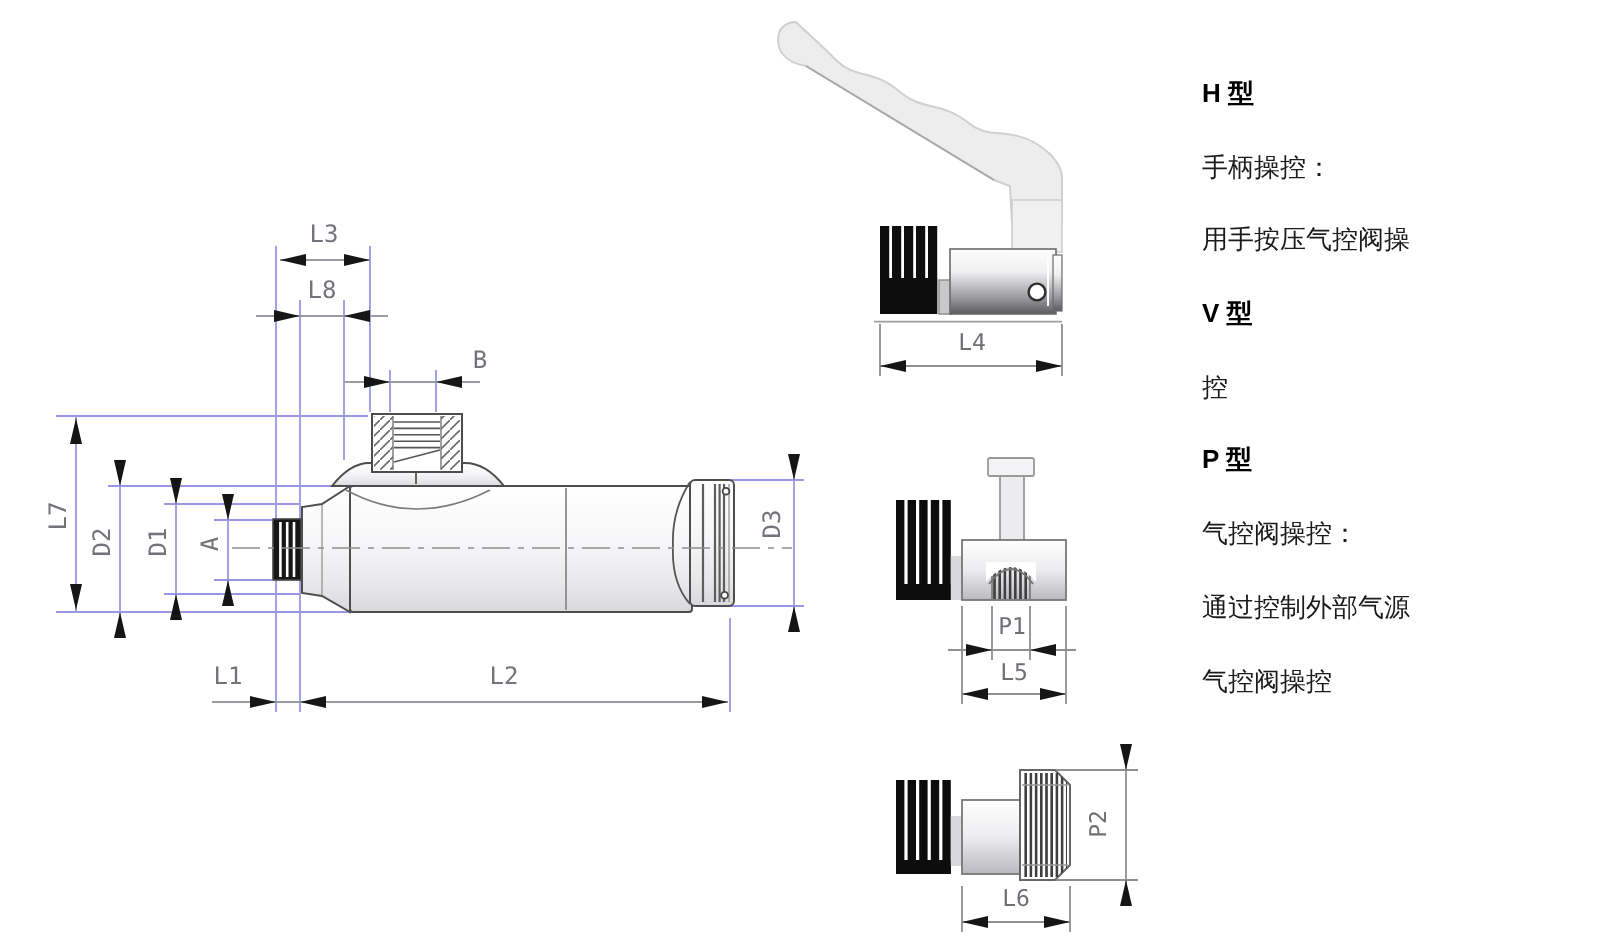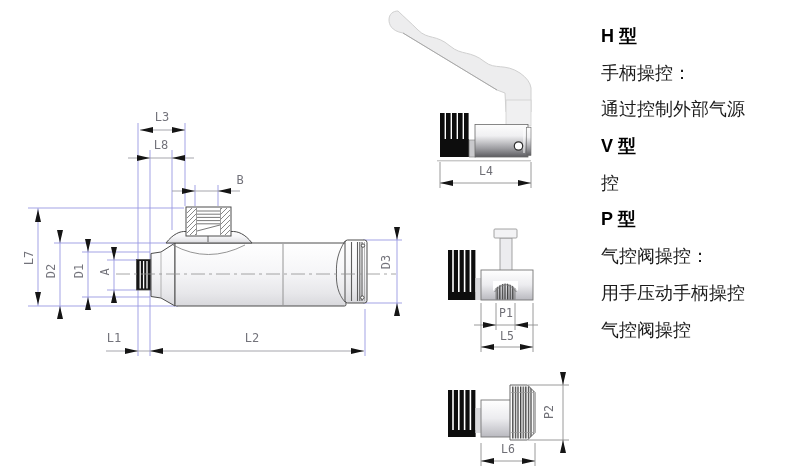--- a/index.html
+++ b/index.html
@@ -10,22 +10,22 @@
   .drawing-svg{position:absolute;left:0;top:0;}
   .dim-label{
     font-family:"DejaVu Sans Mono", monospace;
     font-size:12px; fill:#73737b;
   }
   .dim-label-small{
     font-family:"DejaVu Sans Mono", monospace;
     font-size:11.5px; fill:#6f6f76;
   }
   .panel{
-    position:absolute;left:601px;top:18px;width:196px;
-    color:#1b1b1b;font-size:18px;
+    position:absolute;left:601px;top:29px;width:196px;
+    color:#1b1b1b;font-size:13px;
   }
   .panel .line{height:36.7px;line-height:36.7px;white-space:nowrap;}
   .panel .hdr{font-weight:bold;color:#000;}
 </style>
 </head>
 <body>
 
 <div class="stage">
 
 <svg class="drawing-svg" width="600" height="475" viewBox="0 0 600 475">
@@ -297,22 +297,22 @@
       <use href="#arr" transform="translate(535,461) rotate(180)"></use>
       <text class="dim-label-small" transform="translate(553,412) rotate(-90)" text-anchor="middle">P2</text>
       <text class="dim-label-small" x="508" y="453" text-anchor="middle">L6</text>
     </g>
   </g>
 </svg>
 
 <div class="panel">
   <div class="line hdr">H 型</div>
   <div class="line">手柄操控：</div>
-  <div class="line">通过控制外部气源</div>
+  <div class="line">用手按压气控阀操</div>
   <div class="line hdr">V 型</div>
   <div class="line">控</div>
   <div class="line hdr">P 型</div>
   <div class="line">气控阀操控：</div>
-  <div class="line">用手压动手柄操控</div>
+  <div class="line">通过控制外部气源</div>
   <div class="line">气控阀操控</div>
 </div>
 
 </div>
 
 </body></html>

